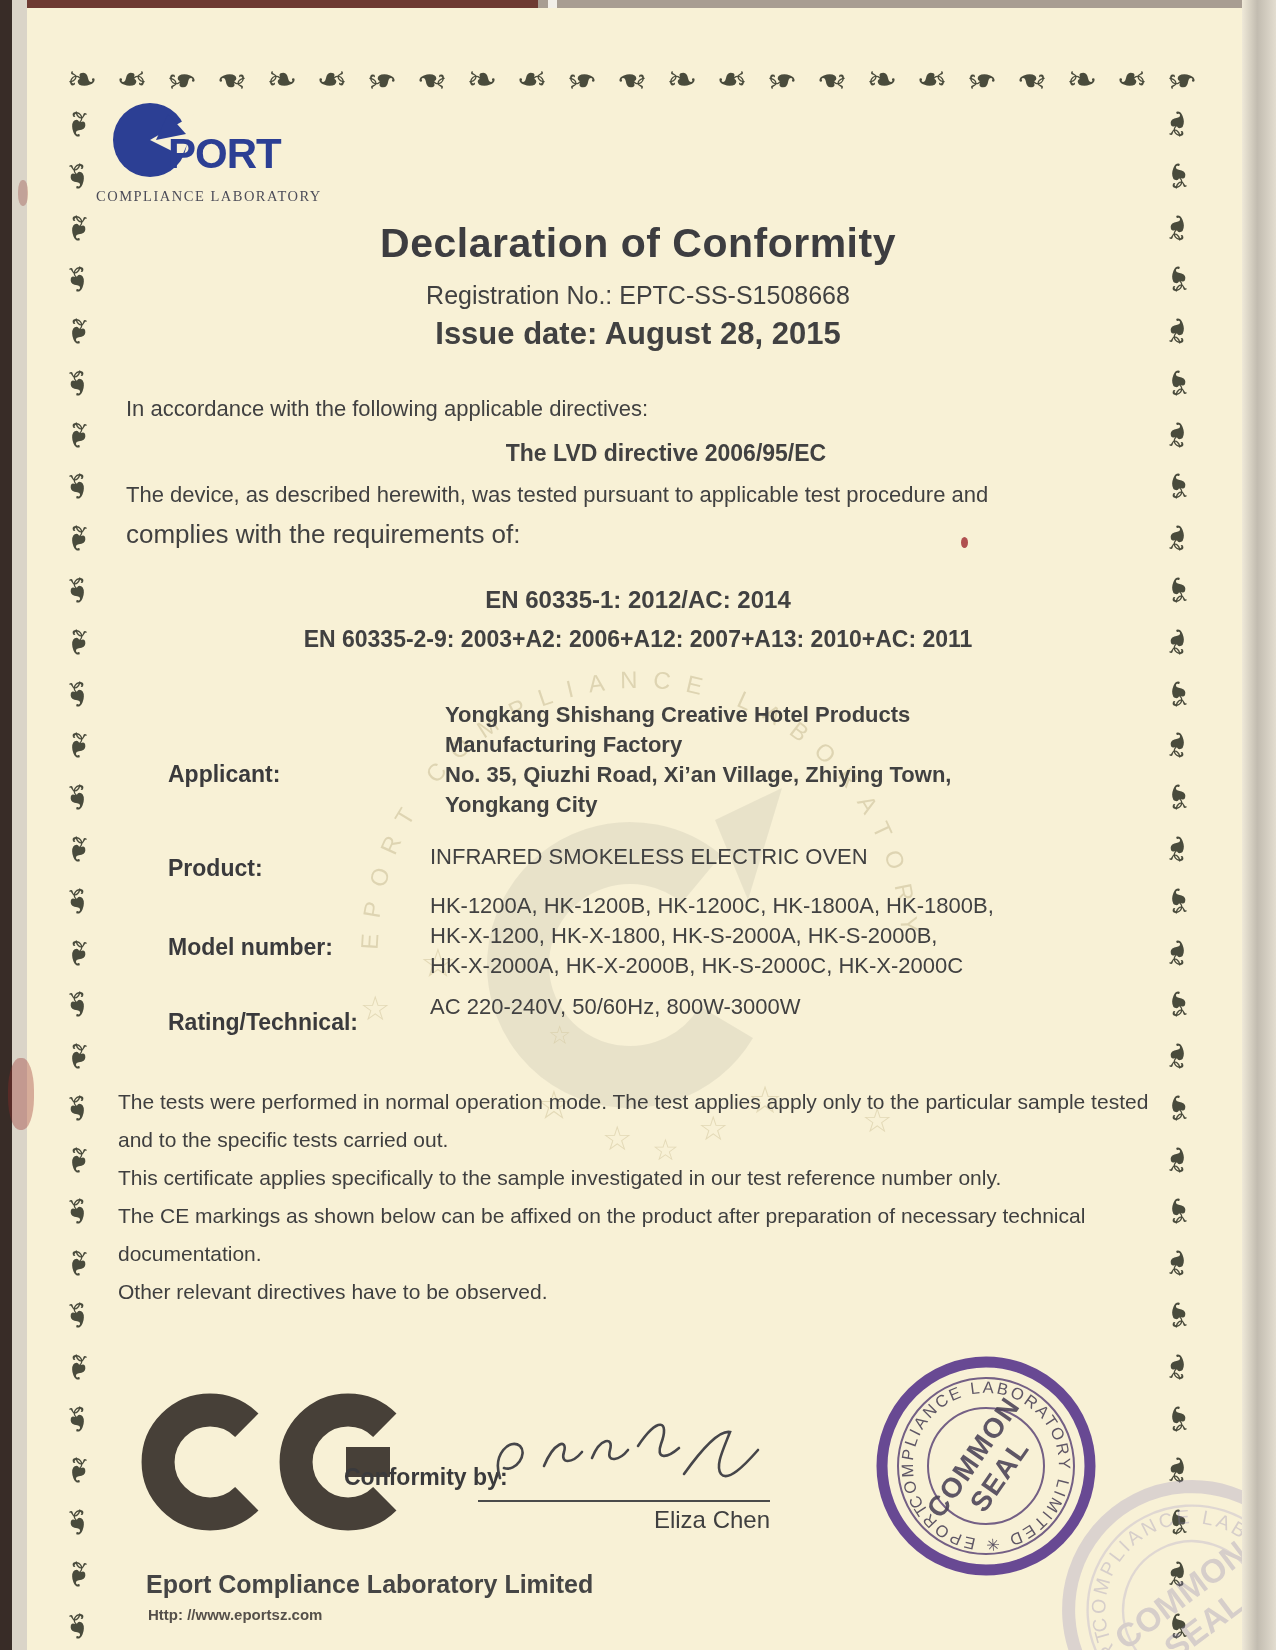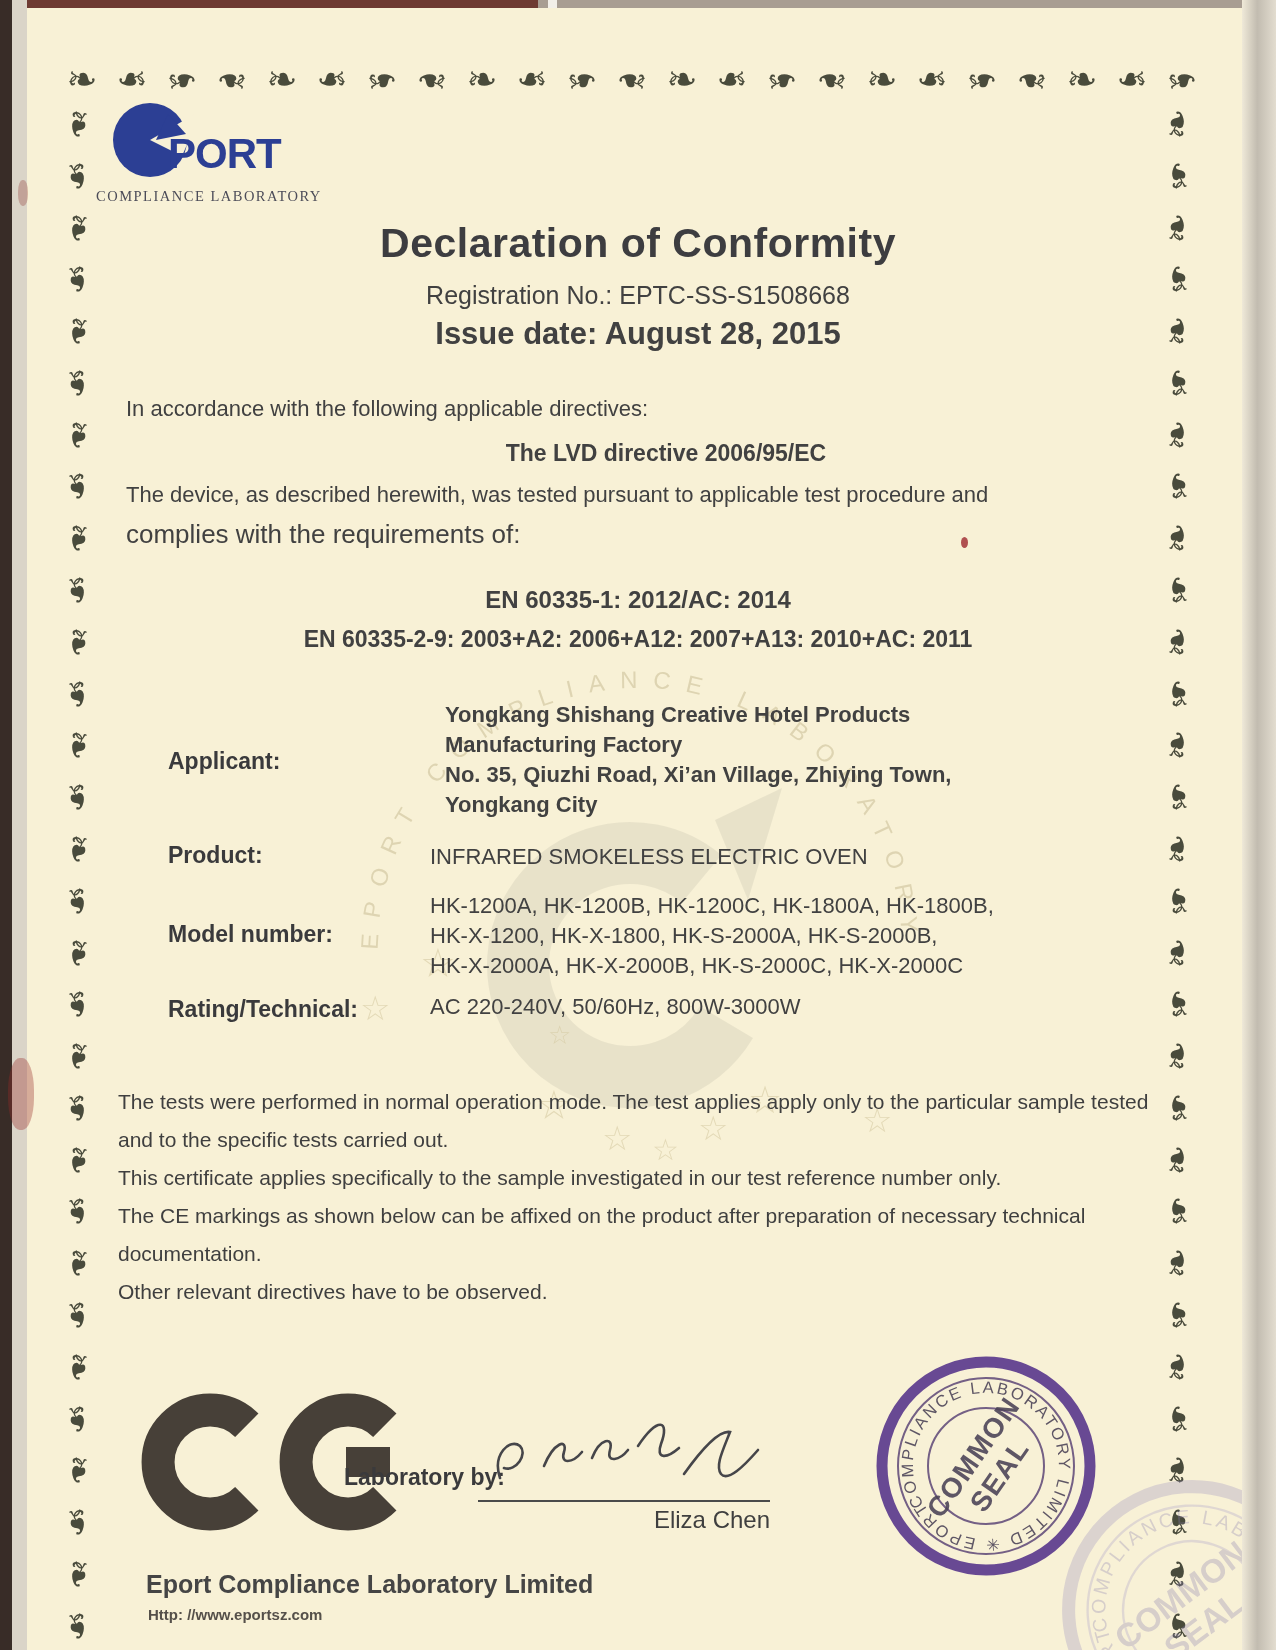--- a/index.html
+++ b/index.html
@@ -48,21 +48,21 @@
             font-size:14.5px; letter-spacing:1.5px; color:#4c4c58;}
   #title{top:220px; font-size:41px; font-weight:bold; color:#3d3d40; letter-spacing:.5px;}
   #registration{top:281px; font-size:25px;}
   #issue-date{top:316px; font-size:31px; font-weight:bold;}
   #intro{left:126px; top:396px; font-size:22px;}
   #directive{top:440px; font-size:23px; font-weight:bold;padding-left:28px;}
   #device-1{left:126px; top:482px; font-size:22px;}
   #device-2{left:126px; top:519px; font-size:26px;}
   #std-1{top:586px; font-size:24px; font-weight:bold;}
   #std-2{top:626px; font-size:23px; font-weight:bold;}
-  .f-label{position:absolute; left:168px; z-index:4; font-size:23px; font-weight:bold; color:#3a3a3c;}
+  .f-label{position:absolute; left:168px; z-index:4; font-size:23px; font-weight:bold; color:#3a3a3c;margin-top:13px;}
   .f-val{position:absolute; left:430px; z-index:4; width:660px; font-size:22px; line-height:30px;}
   .f-val div{white-space:nowrap;}
   .bold{font-weight:bold;margin-left:15px;}
   #notes{left:118px; top:1090px; width:1030px; font-size:21px; color:#3f3f3f;}
   #notes div{height:38px; white-space:nowrap;}
   #auth-label{left:344px; top:1464px; font-size:23px; font-weight:bold; color:#3a3a3c;}
   #sig-line{position:absolute; left:478px; top:1500px; width:292px; border-top:2px solid #4b4b4b; z-index:4;}
   #signer{left:478px; top:1506px; width:292px; text-align:right; font-size:24px; color:#3f3f3f;}
   #footer-company{left:146px; top:1570px; font-size:25px; font-weight:bold; color:#454545;}
   #footer-url{left:148px; top:1606px; font-size:15px; font-weight:bold; color:#55504a;}
@@ -243,21 +243,21 @@
   </div>
 
   <svg class="abs" style="left:140px; top:1390px; z-index:4;" width="290" height="145" viewBox="0 0 290 145">
     <g stroke="#474038" stroke-width="33" fill="none">
       <path d="M106.8 35.2 A52 52 0 1 0 106.8 108.8"></path>
       <path d="M244.8 35.2 A52 52 0 1 0 244.8 108.8"></path>
     </g>
     <path d="M206 72 H250" stroke="#474038" stroke-width="30" fill="none"></path>
   </svg>
 
-  <div class="tx" id="auth-label">Laboratory by:</div>
+  <div class="tx" id="auth-label">Conformity by:</div>
   <svg class="abs" style="left:486px; top:1414px; z-index:5;" width="290" height="92" viewBox="0 0 290 92">
     <g stroke="#46464a" stroke-width="2.6" fill="none" stroke-linecap="round">
       <path d="M14 64 C6 40 24 24 34 32 C42 40 30 58 18 54"></path>
       <path d="M58 52 C68 28 82 24 78 38 C74 50 86 50 96 38"></path>
       <path d="M106 44 C114 24 128 22 124 36 C120 50 134 46 142 36"></path>
       <path d="M152 32 C172 2 184 6 175 30 C170 44 179 46 193 34"></path>
       <path d="M198 60 C218 32 234 16 244 18 C237 36 229 52 235 60 C242 68 258 52 272 36"></path>
     </g>
   </svg>
   <div id="sig-line"></div>

